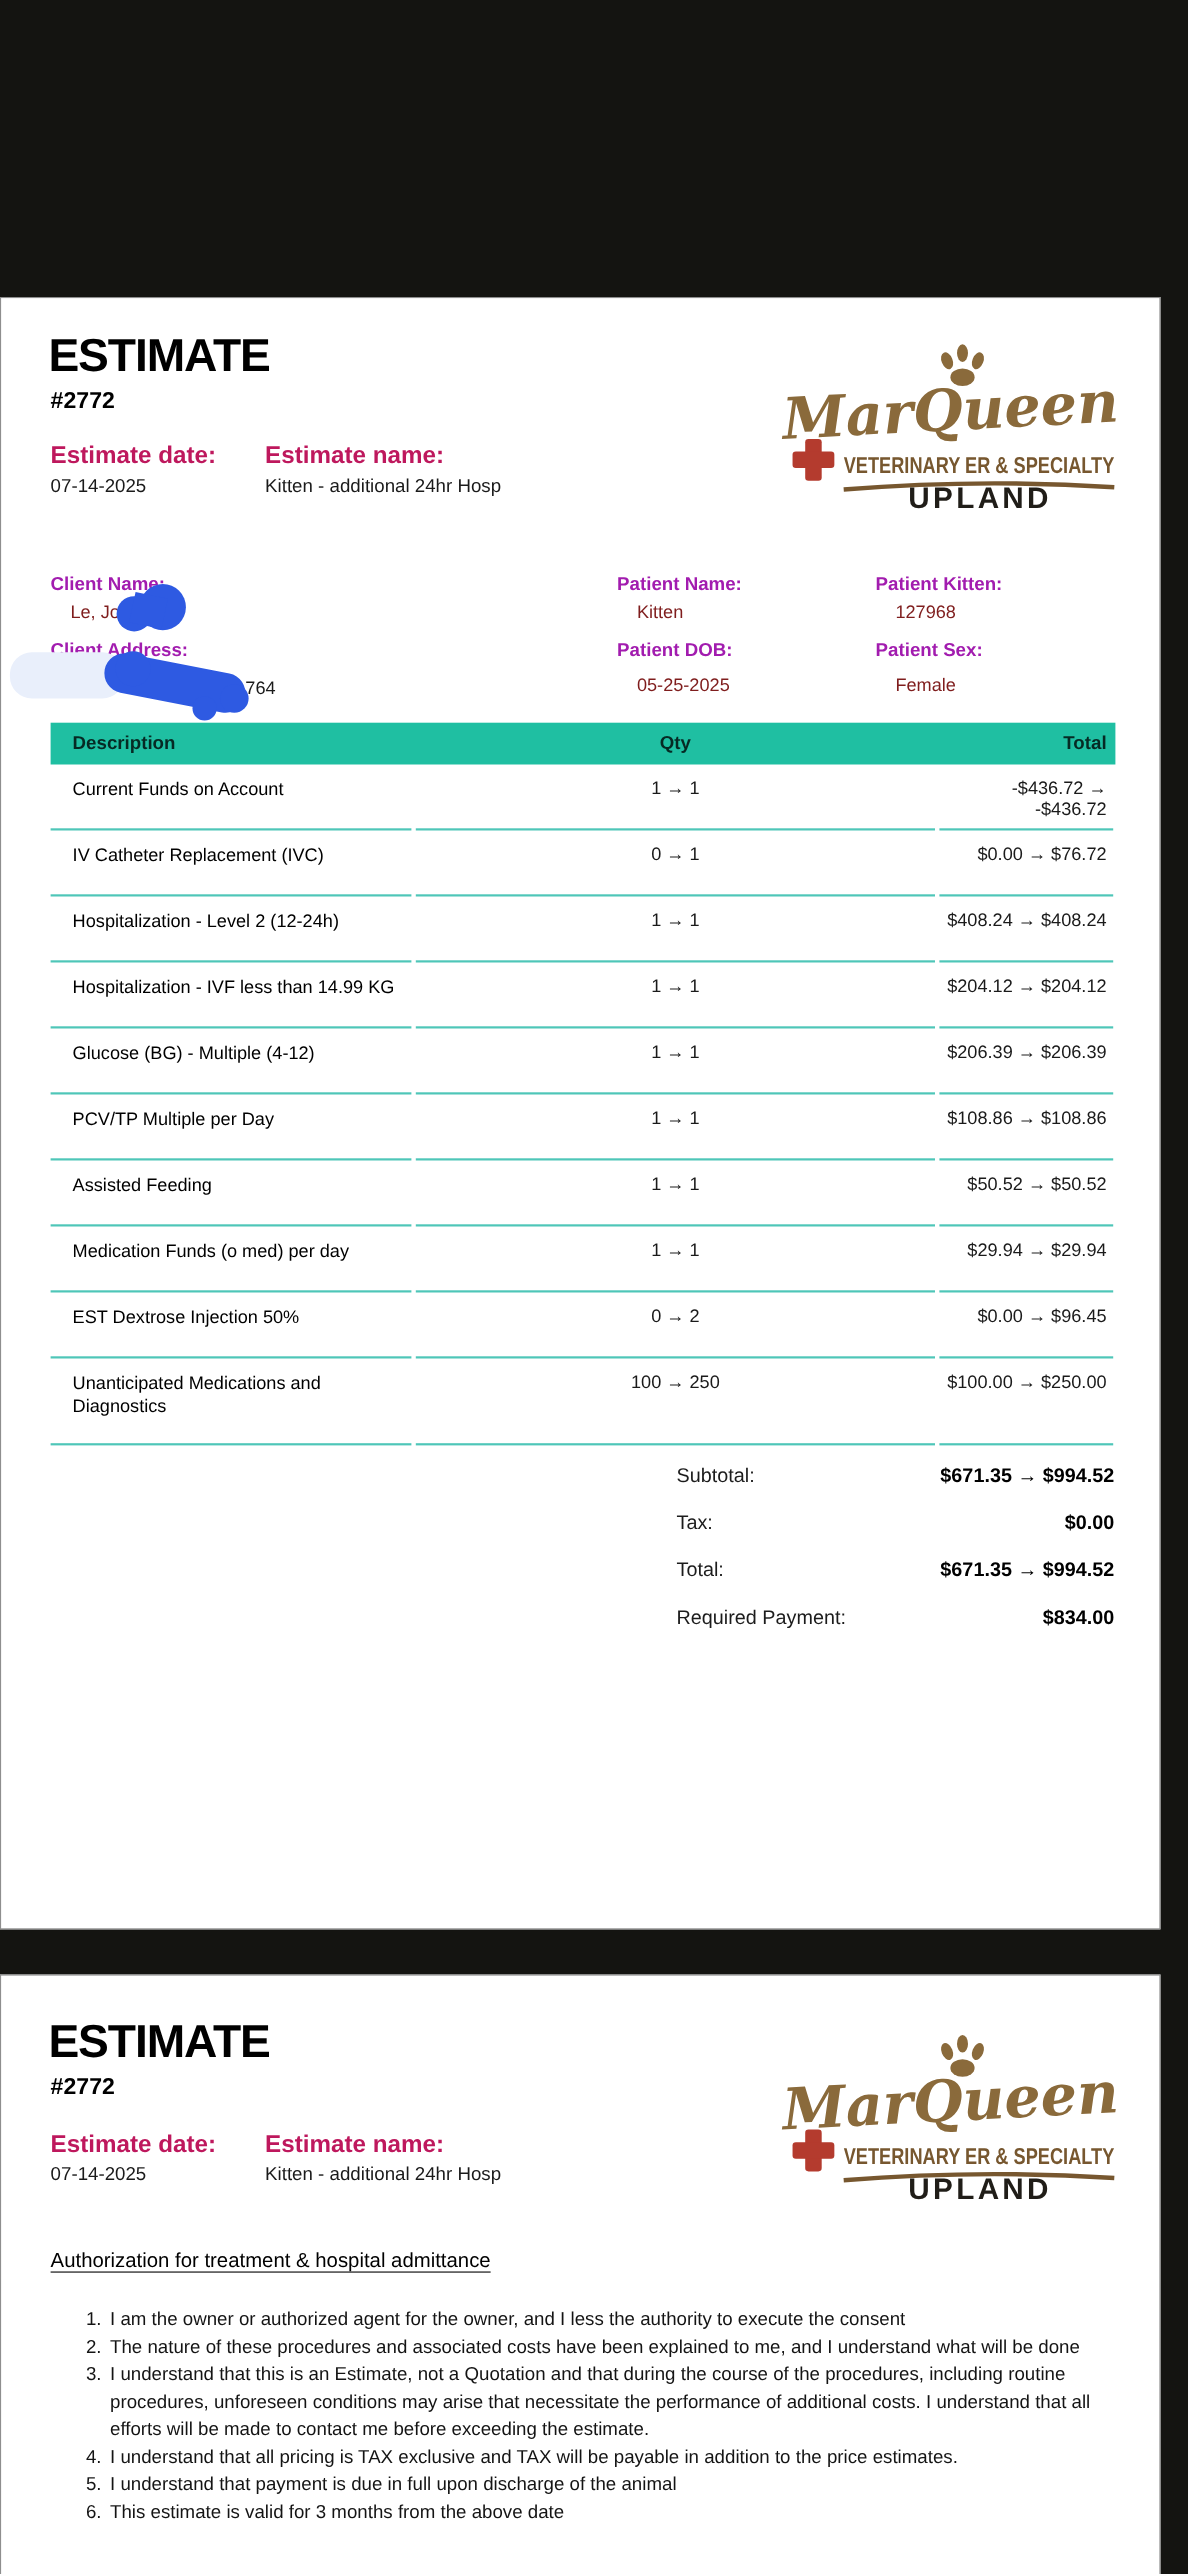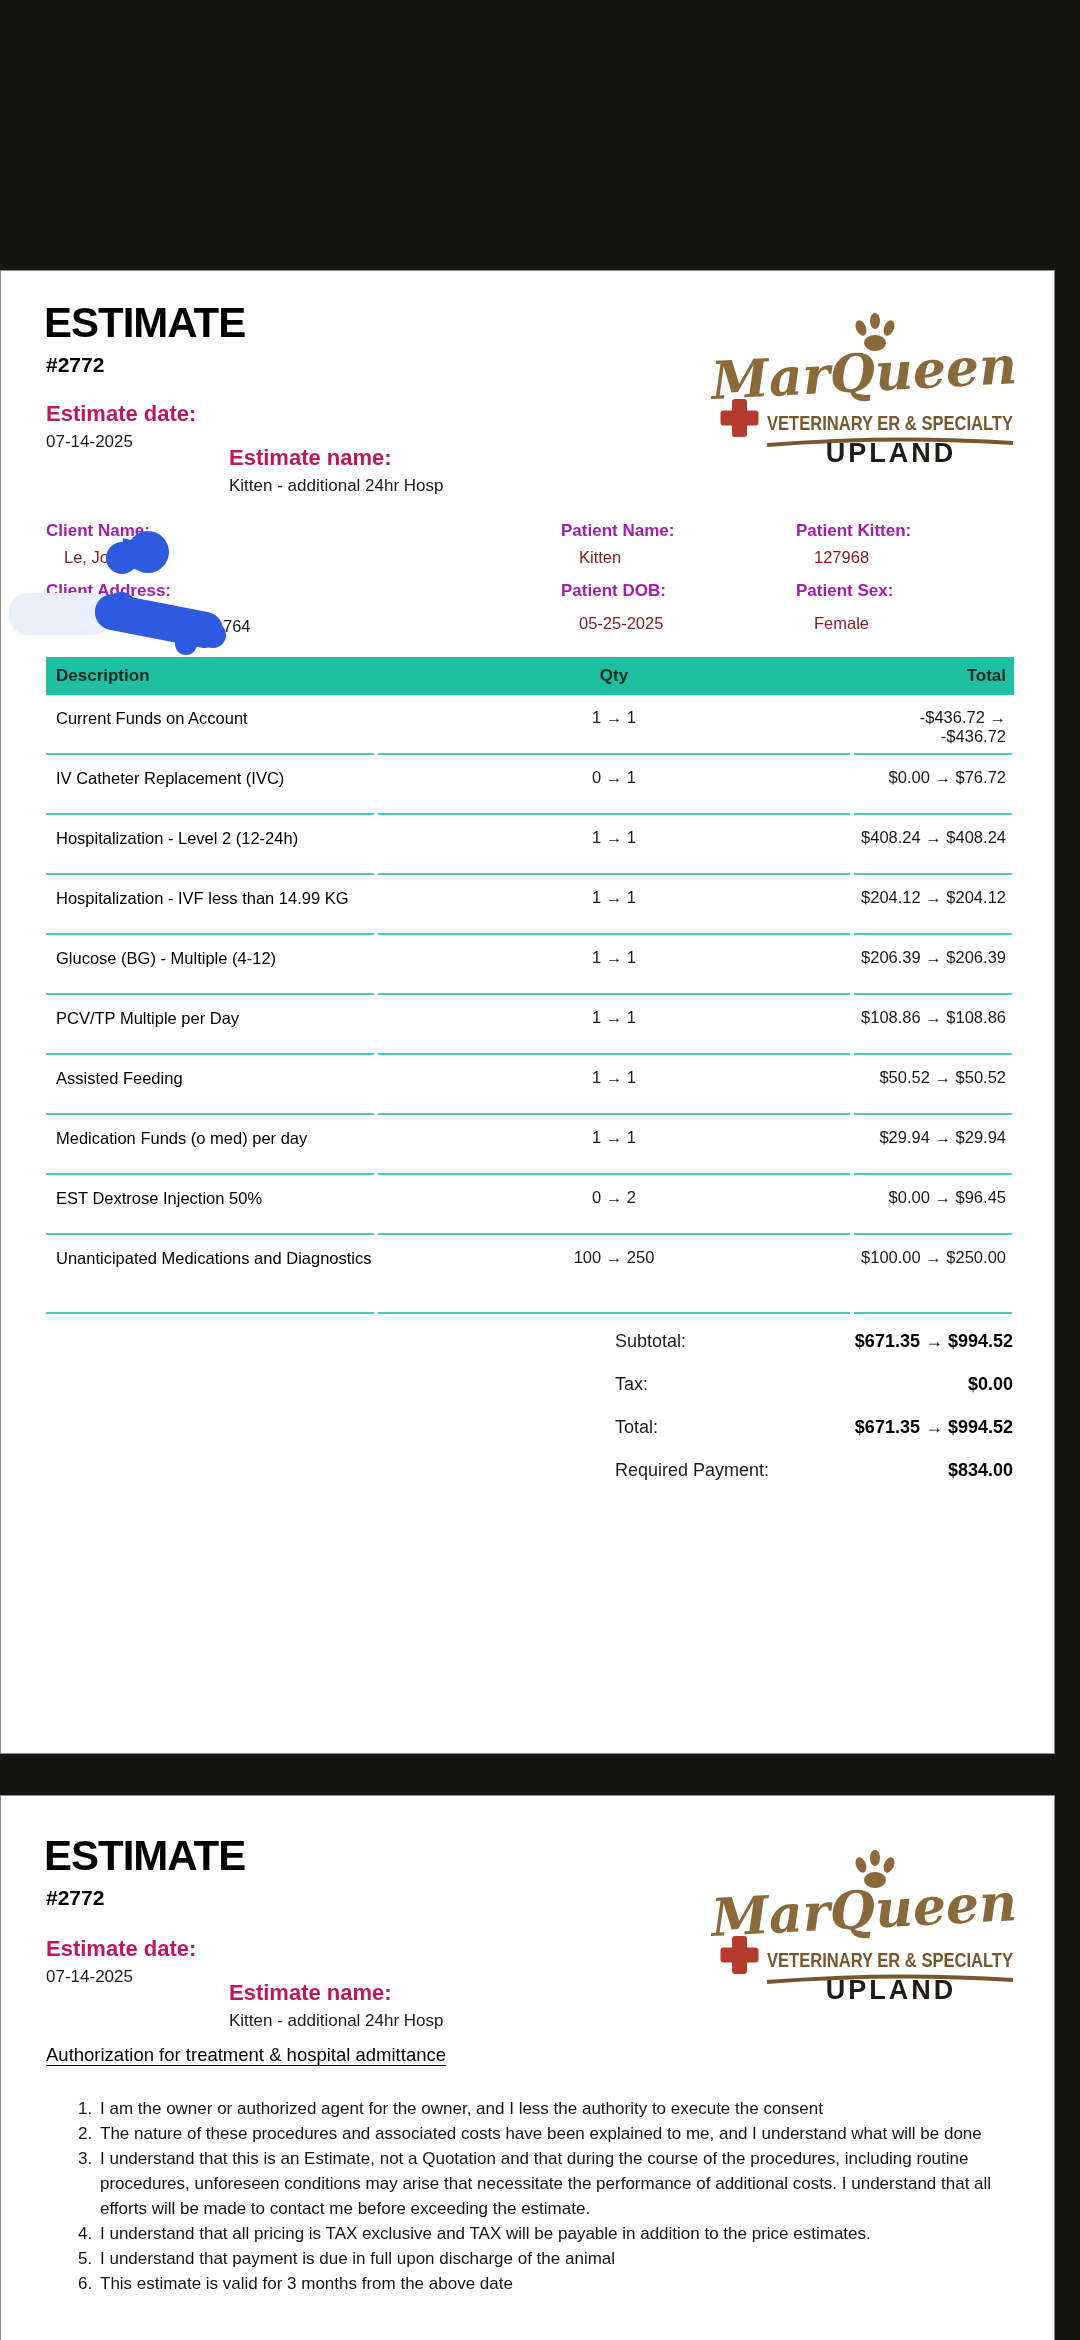--- a/index.html
+++ b/index.html
@@ -22,21 +22,21 @@
     font-size:42px;font-weight:bold;letter-spacing:-1px;color:#000;
   }
   .doc-number{
     position:absolute;left:45px;top:82px;
     font-size:21px;font-weight:bold;color:#000;
   }
   .kv{position:absolute;top:130px;}
   .kv .k{font-size:22px;font-weight:bold;color:#be185d;}
   .kv .v{font-size:17px;margin-top:5px;color:#1a1a1a;}
   .kv-date{left:45px;}
-  .kv-name{left:228px;margin-top:44px;}
+  .kv-name{left:240px;}
 
   
   .logo-box{position:absolute;left:714px;top:40px;width:300px;height:152px;}
   .page2 .logo-box{top:52px;}
   .logo-box svg{overflow:visible;}
 
   
   .info{position:absolute;}
   .info .k{font-size:17px;font-weight:bold;color:#a21caf;}
   .info .v{font-size:16.5px;margin-top:7px;color:#7f1d1d;margin-left:18px;}
@@ -56,21 +56,21 @@
   .tbl-head{
     height:38px;background:#1fbfa2;display:flex;gap:4px;align-items:center;
     font-size:17px;font-weight:bold;color:#062a24;
   }
   .tbl-row{display:flex;gap:4px;height:60px;box-sizing:border-box;}
   .tbl-row.tall{height:79px;}
   .tbl-row > div{
     border-bottom:2px solid #4ec6b8;box-sizing:border-box;padding-top:13px;
     font-size:16.5px;color:#1a1a1a;
   }
-  .c-desc{width:328px;padding-left:10px;box-sizing:border-box;}
+  .c-desc{width:328px;padding-left:20px;box-sizing:border-box;}
   .c-qty{width:472px;text-align:center;}
   .c-total{width:158px;text-align:right;padding-right:6px;box-sizing:border-box;}
   .tbl-row .c-desc{font-weight:normal;color:#000;line-height:21px;}
 
   
   .totals{position:absolute;left:614px;top:1060px;width:398px;}
   .t-row{display:flex;justify-content:space-between;height:43px;font-size:18px;}
   .t-row .tl{color:#1c1c1c;}
   .t-row .tv{font-weight:bold;color:#000;}
 

